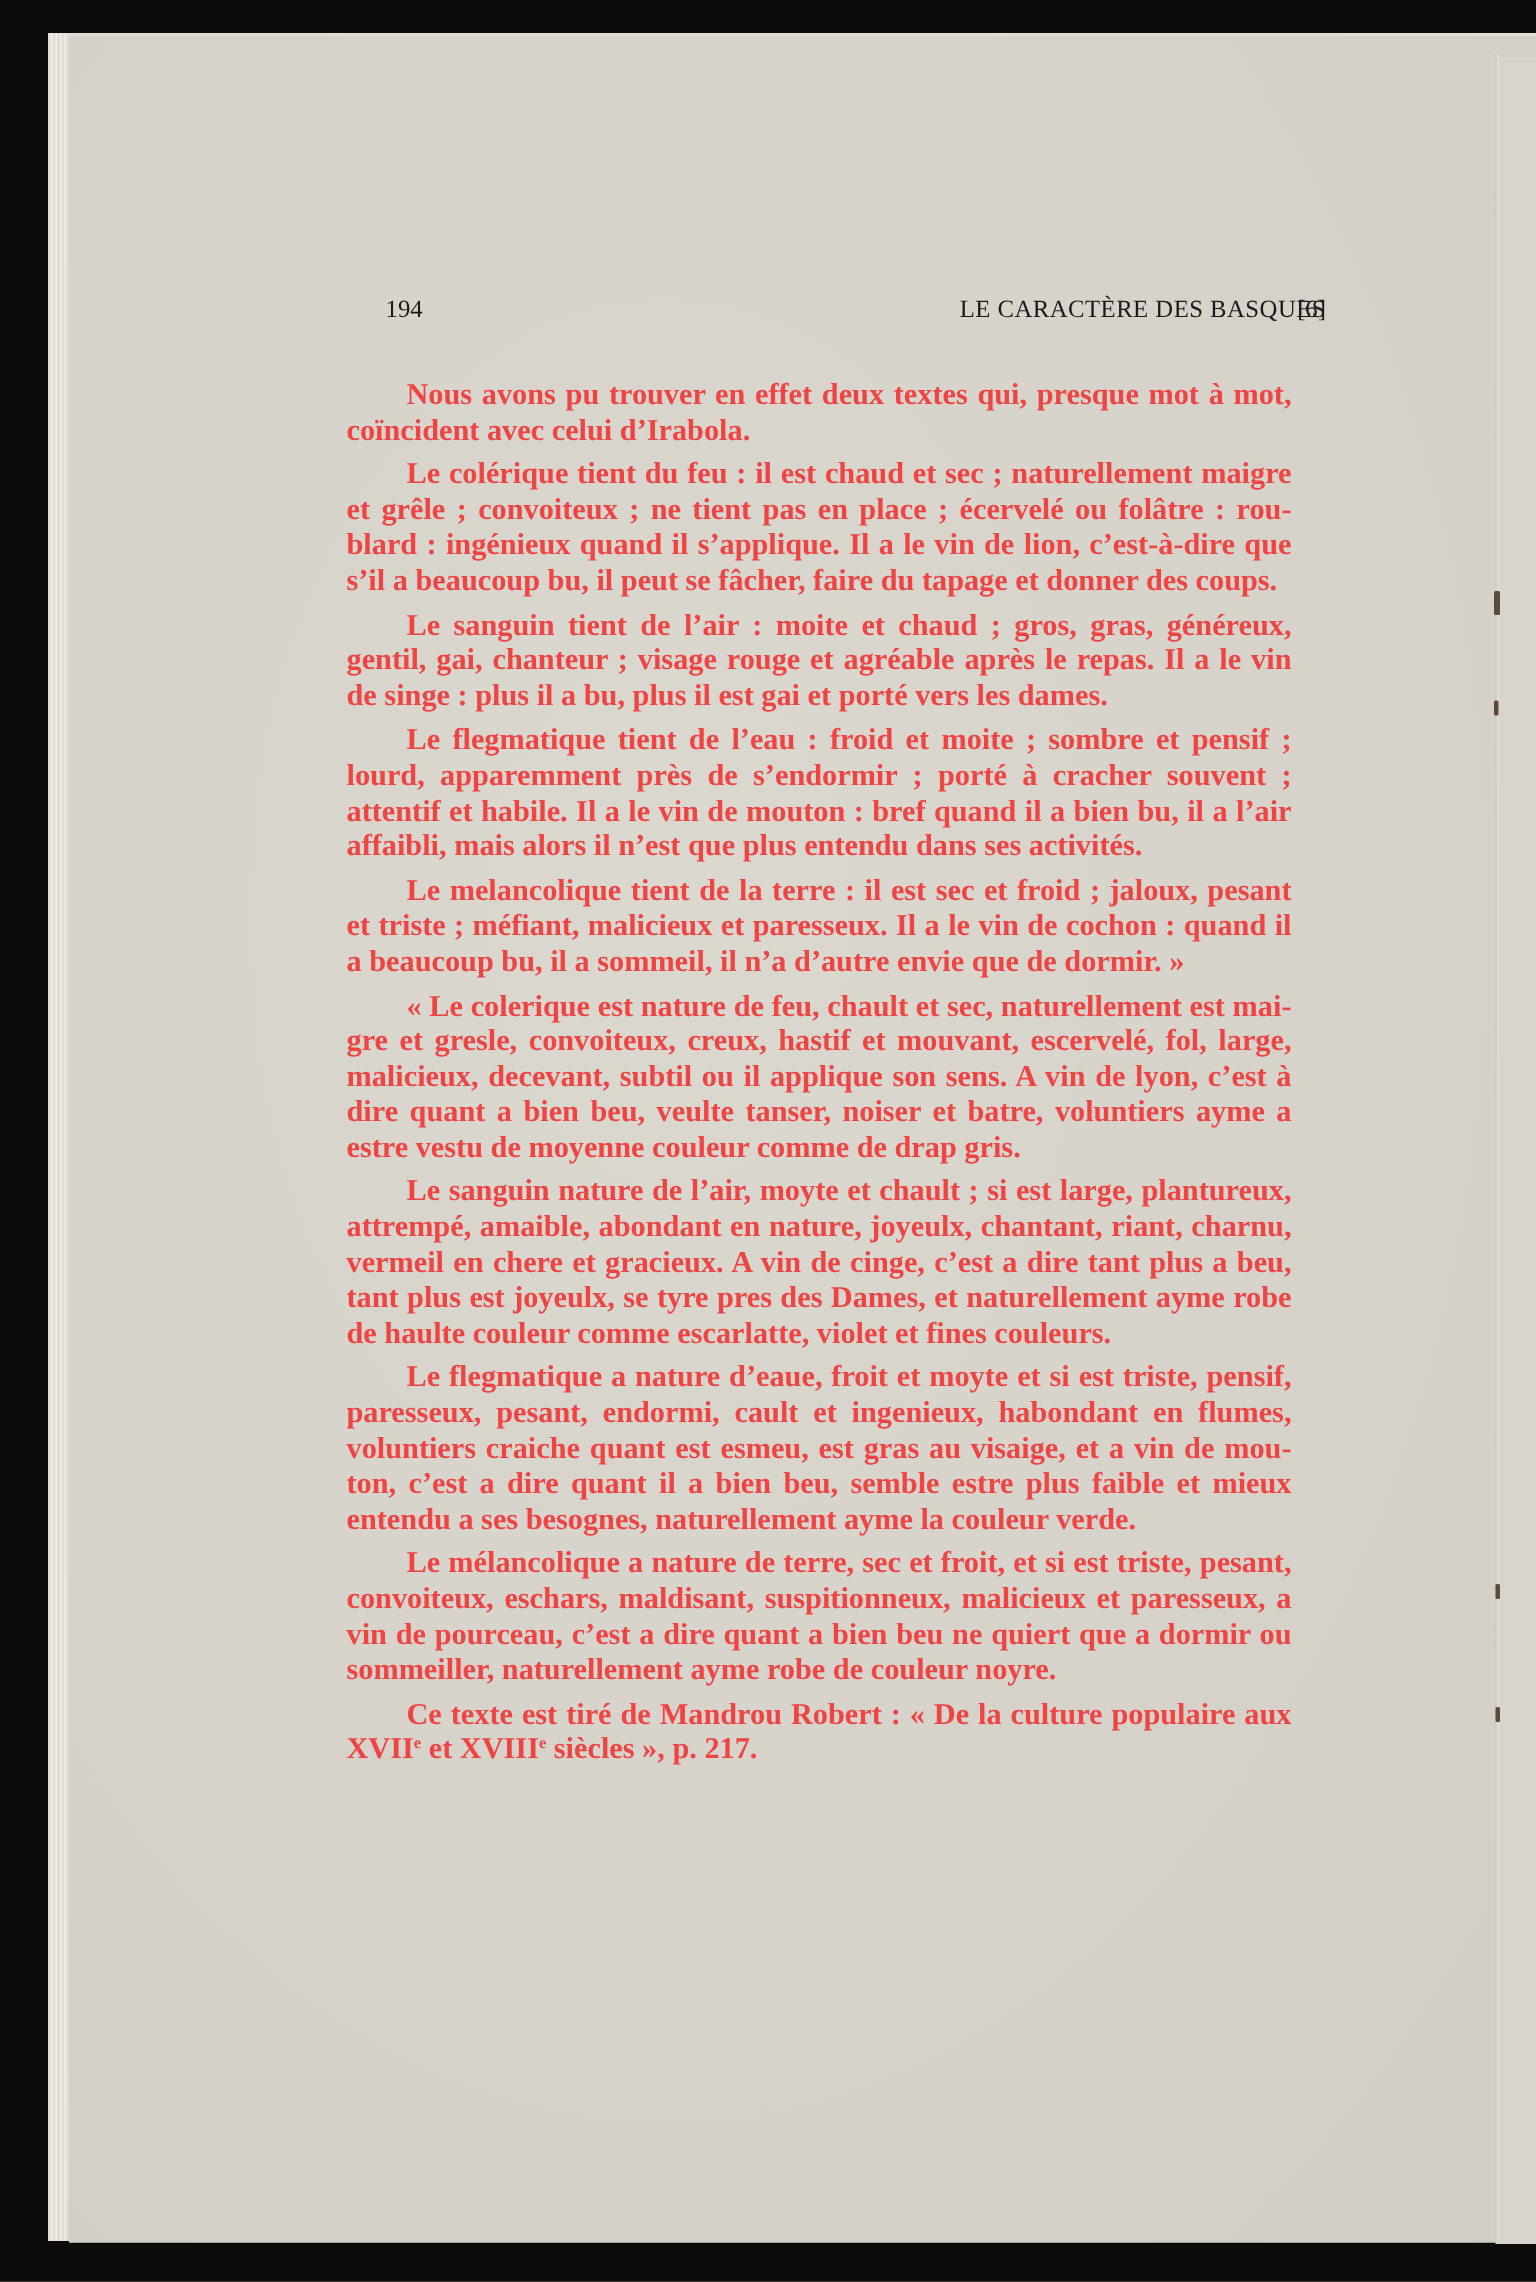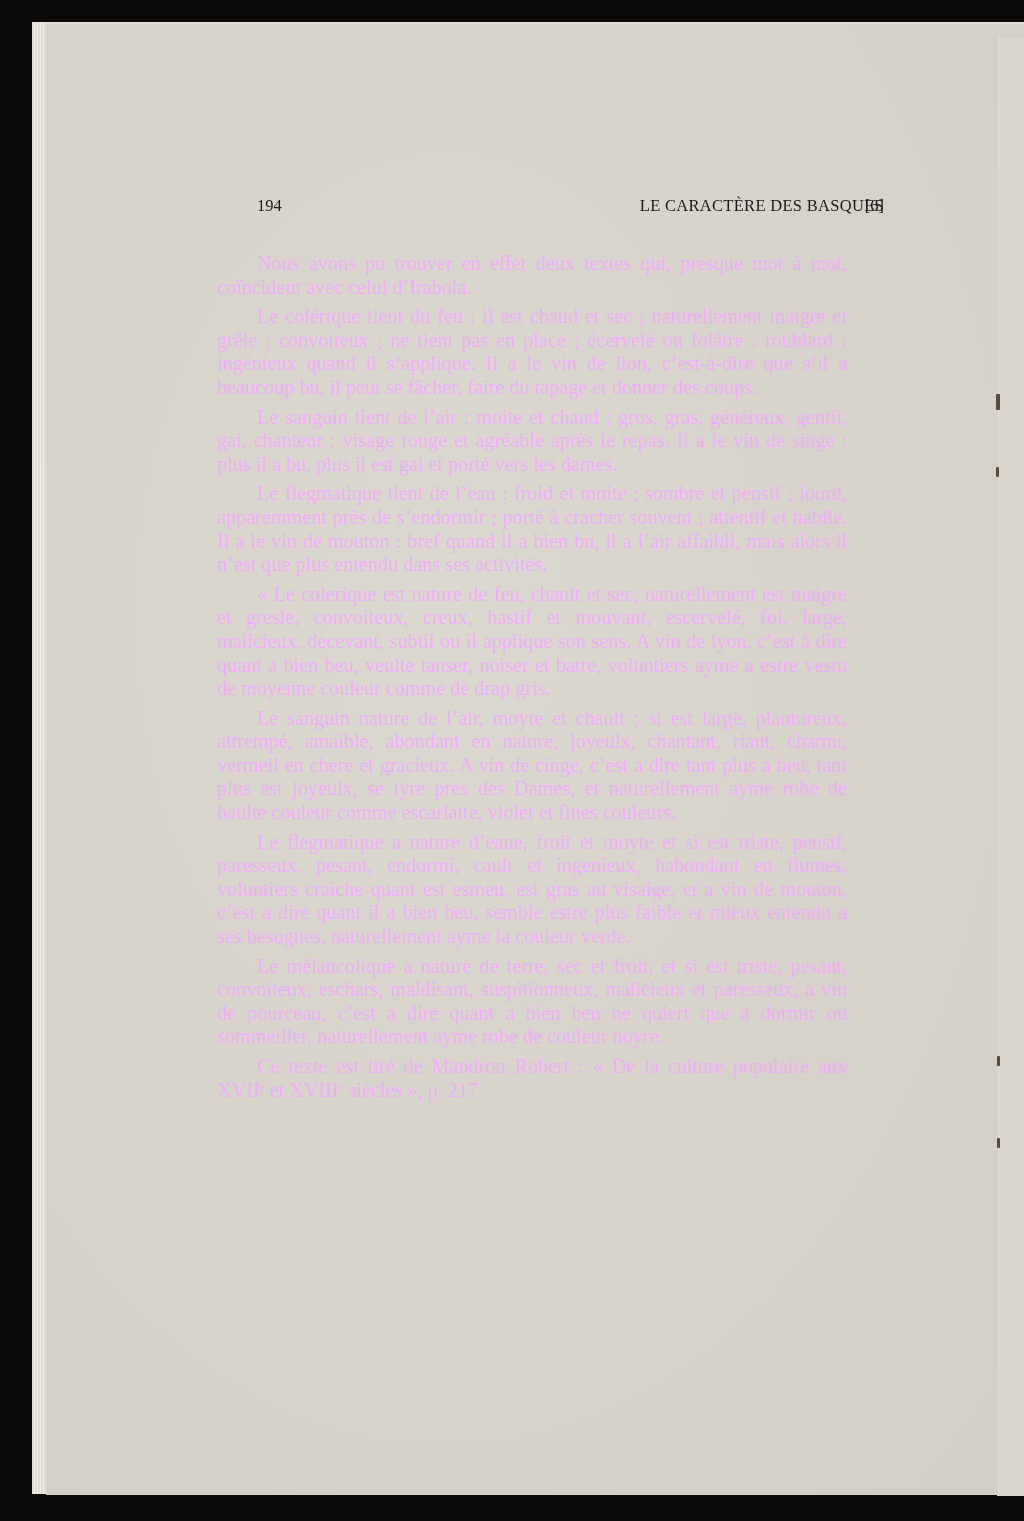--- a/index.html
+++ b/index.html
@@ -59,29 +59,30 @@
     font-family: "Liberation Serif", serif;
     font-size: 16.5px;
     color: #1c1b19;
     margin-left: 40px;
   }
   .running-head .pgnum { position: absolute; left: 0; top: 0; }
   .running-head .title { position: absolute; left: 0; right: 0; text-align: right; letter-spacing: 0.3px; }
   .running-head .section { position: absolute; right: 0; top: 0; }
   .body-text {
     position: absolute;
-    left: 217px;
+    left: 231px;
     top: 252px;
     width: 630px;
     font-family: "Liberation Serif", serif;
     font-size: 20.2px;
     line-height: 23.6px;
-    color: #f0abfc;
+    color: #ef4444;
     text-align: justify;
     hyphens: manual;
+    font-weight: bold;
   }
   .body-text p {
     margin: 0 0 6px 0;
     text-indent: 40px;
   }
   .body-text p.gap { margin-top: 2px; }
   .body-text sup { font-size: 11px; vertical-align: 7px; line-height: 0; }
   .speck {
     position: absolute;
     background: #5a4a3a;
@@ -110,18 +111,19 @@
   <span class="pgnum">194</span>
   <span class="title">LE CARACTÈRE DES BASQUES</span>
   <span class="section">[6]</span>
 </div>
 
 <div class="body-text">
   <p>Nous avons pu trouver en effet deux textes qui, presque mot à mot, coïncident avec celui d’Irabola.</p>
   <p>Le colérique tient du feu : il est chaud et sec ; naturellement maigre et grêle ; convoiteux ; ne tient pas en place ; écervelé ou folâtre : rou­blard : ingénieux quand il s’applique. Il a le vin de lion, c’est-à-dire que s’il a beaucoup bu, il peut se fâcher, faire du tapage et donner des coups.</p>
   <p>Le sanguin tient de l’air : moite et chaud ; gros, gras, généreux, gentil, gai, chanteur ; visage rouge et agréable après le repas. Il a le vin de singe : plus il a bu, plus il est gai et porté vers les dames.</p>
   <p>Le flegmatique tient de l’eau : froid et moite ; sombre et pensif ; lourd, apparemment près de s’endormir ; porté à cracher souvent ; attentif et habile. Il a le vin de mouton : bref quand il a bien bu, il a l’air affaibli, mais alors il n’est que plus entendu dans ses activités.</p>
+  <p>Le melancolique tient de la terre : il est sec et froid ; jaloux, pesant et triste ; méfiant, malicieux et paresseux. Il a le vin de cochon : quand il a beaucoup bu, il a sommeil, il n’a d’autre envie que de dormir. »</p>
   <p>« Le colerique est nature de feu, chault et sec, naturellement est mai­gre et gresle, convoiteux, creux, hastif et mouvant, escervelé, fol, large, malicieux, decevant, subtil ou il applique son sens. A vin de lyon, c’est à dire quant a bien beu, veulte tanser, noiser et batre, voluntiers ayme a estre vestu de moyenne couleur comme de drap gris.</p>
   <p>Le sanguin nature de l’air, moyte et chault ; si est large, plantureux, attrempé, amaible, abondant en nature, joyeulx, chantant, riant, charnu, vermeil en chere et gracieux. A vin de cinge, c’est a dire tant plus a beu, tant plus est joyeulx, se tyre pres des Dames, et naturellement ayme robe de haulte couleur comme escarlatte, violet et fines couleurs.</p>
   <p class="gap">Le flegmatique a nature d’eaue, froit et moyte et si est triste, pensif, paresseux, pesant, endormi, cault et ingenieux, habondant en flumes, voluntiers craiche quant est esmeu, est gras au visaige, et a vin de mou­ton, c’est a dire quant il a bien beu, semble estre plus faible et mieux entendu a ses besognes, naturellement ayme la couleur verde.</p>
   <p class="gap">Le mélancolique a nature de terre, sec et froit, et si est triste, pesant, convoiteux, eschars, maldisant, suspitionneux, malicieux et paresseux, a vin de pourceau, c’est a dire quant a bien beu ne quiert que a dormir ou sommeiller, naturellement ayme robe de couleur noyre.</p>
   <p class="gap"><span>Ce texte est tiré de Mandrou Robert : « De la culture populaire aux</span> <span>XVII</span><sup>e</sup><span> et </span><span>XVIII</span><sup>e</sup><span> siècles », p. 217.</span></p>
 </div>
 
 </body></html>

